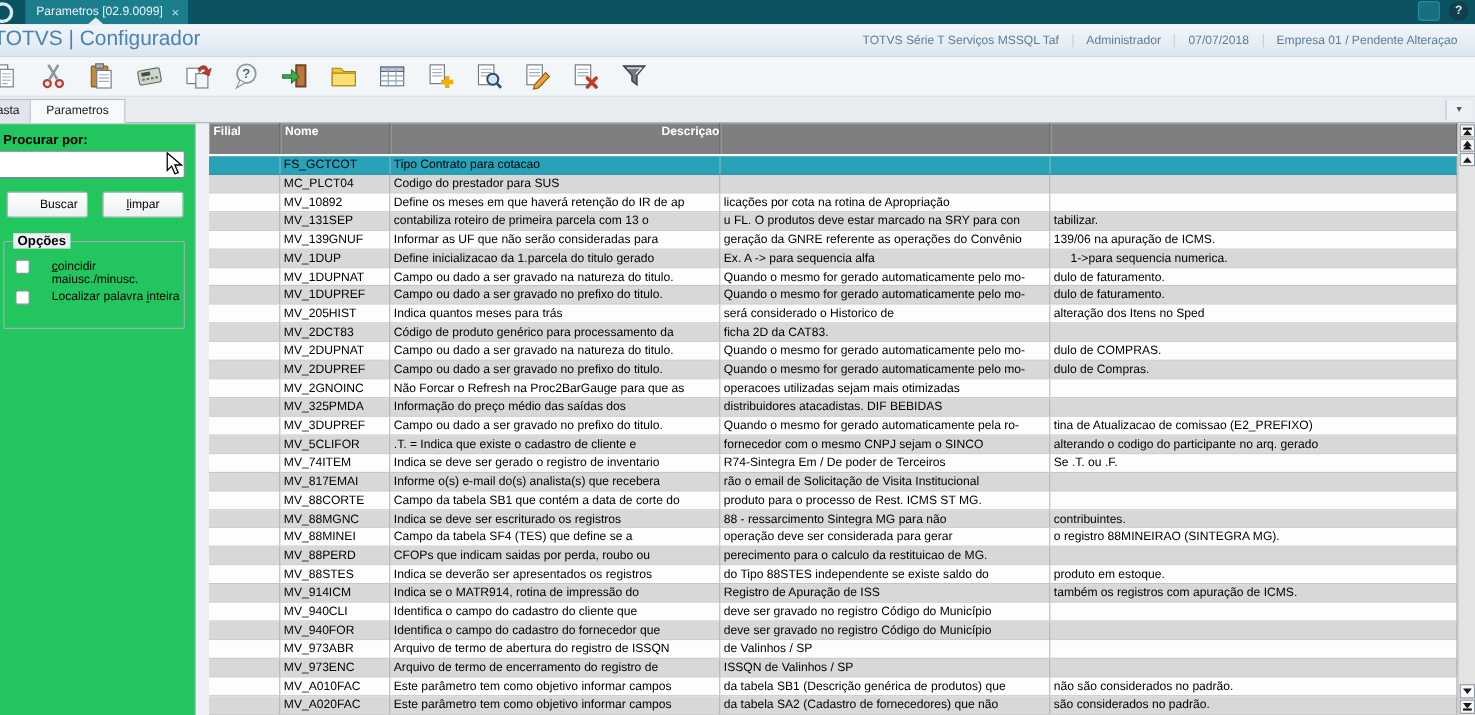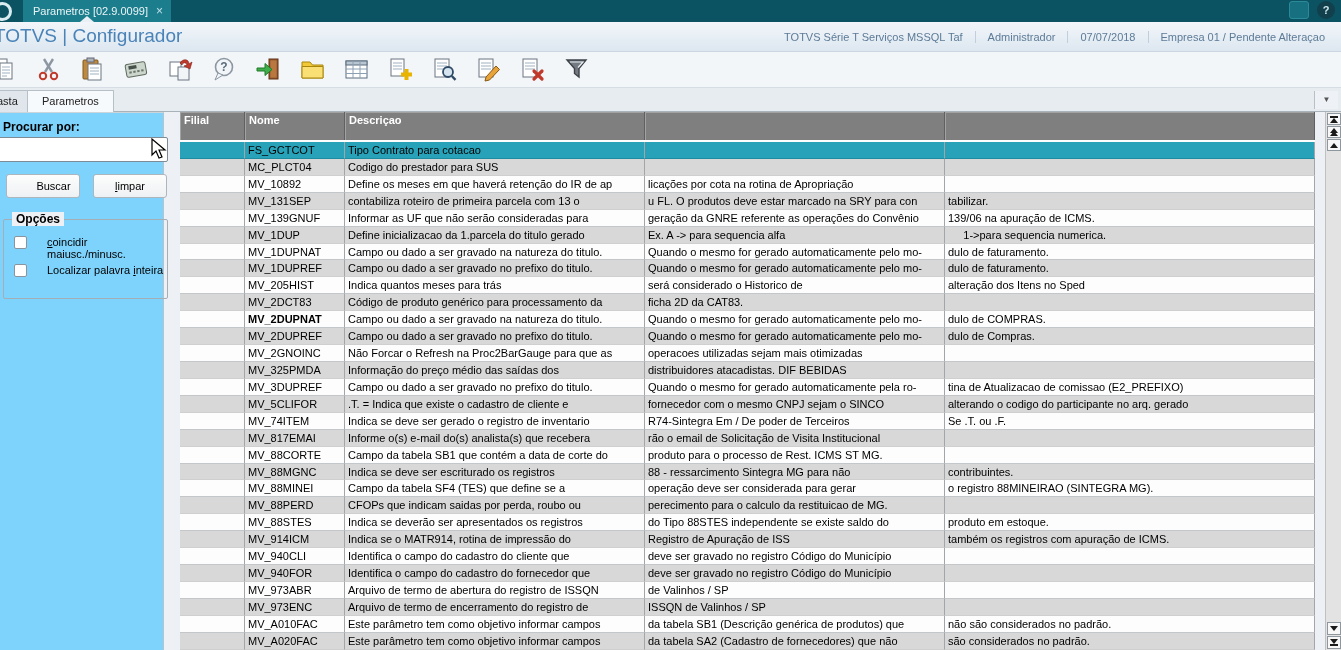--- a/index.html
+++ b/index.html
@@ -31,34 +31,34 @@
 
   
   .tabsrow { position:absolute; top:88px; left:0; width:1341px; height:24px; background:#e7ecf1; border-bottom:1px solid #a9b2bb; }
   .ftab { position:absolute; top:2px; height:22px; line-height:21px; padding:0 14px; font-size:11px; color:#222; background:#e0e6ec; border:1px solid #b7bfc7; border-bottom:none; }
   .ftab.active { background:#f7fafc; z-index:2; }
   .tab-pasta { left:-18px; }
   .tab-parametros { left:27px; }
   .tabs-drop { position:absolute; right:3px; top:3px; width:24px; height:18px; background:#eef2f6; border-left:1px solid #b7bfc7; text-align:center; line-height:17px; font-size:8px; color:#555; }
 
   
-  .sidebar { position:absolute; left:0; top:112px; width:164px; height:538px; background:#7dd3fc; border-right:1px solid #b9c1c9; border-top:1px solid #cdd4da; }
+  .sidebar { position:absolute; left:0; top:112px; width:178px; height:538px; background:#22c55e; border-right:1px solid #b9c1c9; border-top:1px solid #cdd4da; }
   .s-label { position:absolute; left:3px; top:7px; font-size:12px; font-weight:bold; }
   .s-input { position:absolute; left:-4px; top:24px; width:172px; height:25px; background:#fff; border:1px solid #7f8a94; border-radius:2px; font-size:11px; padding:0 4px; }
   .s-btn { position:absolute; top:61px; width:74px; height:24px; background:linear-gradient(#fdfdfd,#eef1f3); border:1px solid #aeb6bd; border-radius:3px; font-size:11px; text-align:center; line-height:22px; }
   .btn-buscar { left:6px;padding-left:21px; }
   .btn-limpar { left:93px; }
   .opt-box { position:absolute; left:3px; top:106px; width:165px; height:80px; border:1px solid #a6aeb5; border-radius:2px; }
   .opt-legend { position:absolute; left:8px; top:-8px; background:#edf1f5; padding:0 4px; font-size:12px; font-weight:bold; }
   .cbrow { position:absolute; left:10px; display:flex; align-items:flex-start; gap:20px; }
   .cb1 { top:16px; } .cb2 { top:44px; }
   .cbox { width:13px; height:13px; background:#fff; border:1px solid #8b949c; border-radius:2px; flex:0 0 auto; }
 
   
-  .grid { position:absolute; left:180px; top:112px; width:1135px; height:538px; background:#fff; }
+  .grid { position:absolute; left:190px; top:112px; width:1135px; height:538px; background:#fff; }
   .ghead { display:flex; height:28px; }
   .ghead .hc { background:#7f7f7f; color:#fff; font-weight:bold; padding:2px 0 0 4px; border-right:1px solid #606060; box-shadow:inset 1px 1px 0 #a2a2a2; overflow:hidden; white-space:pre; }
   .gsep { height:2px; background:#fdfdfd; }
   .gbody .grow { display:flex; height:16.93px; }
   .grow .c { overflow:hidden; white-space:pre; line-height:16px; padding-left:3px; border-right:1px solid #a2a6aa; border-bottom:1px solid #c3c7ca; }
   .grow.odd  .c { background:#fcfdfc; }
   .grow.even .c { background:#d8d8d8; border-bottom-color:#cfcfcf; }
   .grow.sel  .c { background:#28a2b8; border-bottom-color:#1d8ba0; }
 
   
@@ -269,21 +269,21 @@
       <div class="cbox"></div>
       <span id="cbl1">Localizar palavra <u>i</u>nteira</span>
     </div>
   </div>
 </div>
 
 <div class="grid">
   <div class="ghead" id="ghead">
       <div class="hc" style="width: 65px;">Filial</div>
       <div class="hc" style="width: 100px;">Nome</div>
-      <div class="hc" style="width: 300px;">Descriçao</div>
+      <div class="hc" style="width: 300px; text-align: right;">Descriçao</div>
       <div class="hc" style="width: 300px;"></div>
       <div class="hc" style="width: 370px;"></div>
     </div>
   <div class="gsep"></div>
   <div class="gbody" id="gbody">
       <div class="grow sel">
         <div class="c" style="width: 65px;"></div>
         <div class="c" style="width: 100px;">FS_GCTCOT</div>
         <div class="c" style="width: 300px;">Tipo Contrato para cotacao</div>
         <div class="c" style="width: 300px;"></div>
@@ -347,21 +347,21 @@
       </div>
       <div class="grow even">
         <div class="c" style="width: 65px;"></div>
         <div class="c" style="width: 100px;">MV_2DCT83</div>
         <div class="c" style="width: 300px;">Código de produto genérico para processamento da</div>
         <div class="c" style="width: 300px;">ficha 2D da CAT83.</div>
         <div class="c" style="width: 370px;"></div>
       </div>
       <div class="grow odd">
         <div class="c" style="width: 65px;"></div>
-        <div class="c" style="width: 100px; font-weight: bold;">MV_2DUPNAT</div>
+        <div class="c" style="width: 100px;">MV_2DUPNAT</div>
         <div class="c" style="width: 300px;">Campo ou dado a ser gravado na natureza do titulo.</div>
         <div class="c" style="width: 300px;">Quando o mesmo for gerado automaticamente pelo mo-</div>
         <div class="c" style="width: 370px;">dulo de COMPRAS.</div>
       </div>
       <div class="grow even">
         <div class="c" style="width: 65px;"></div>
         <div class="c" style="width: 100px;">MV_2DUPREF</div>
         <div class="c" style="width: 300px;">Campo ou dado a ser gravado no prefixo do titulo.</div>
         <div class="c" style="width: 300px;">Quando o mesmo for gerado automaticamente pelo mo-</div>
         <div class="c" style="width: 370px;">dulo de Compras.</div>

